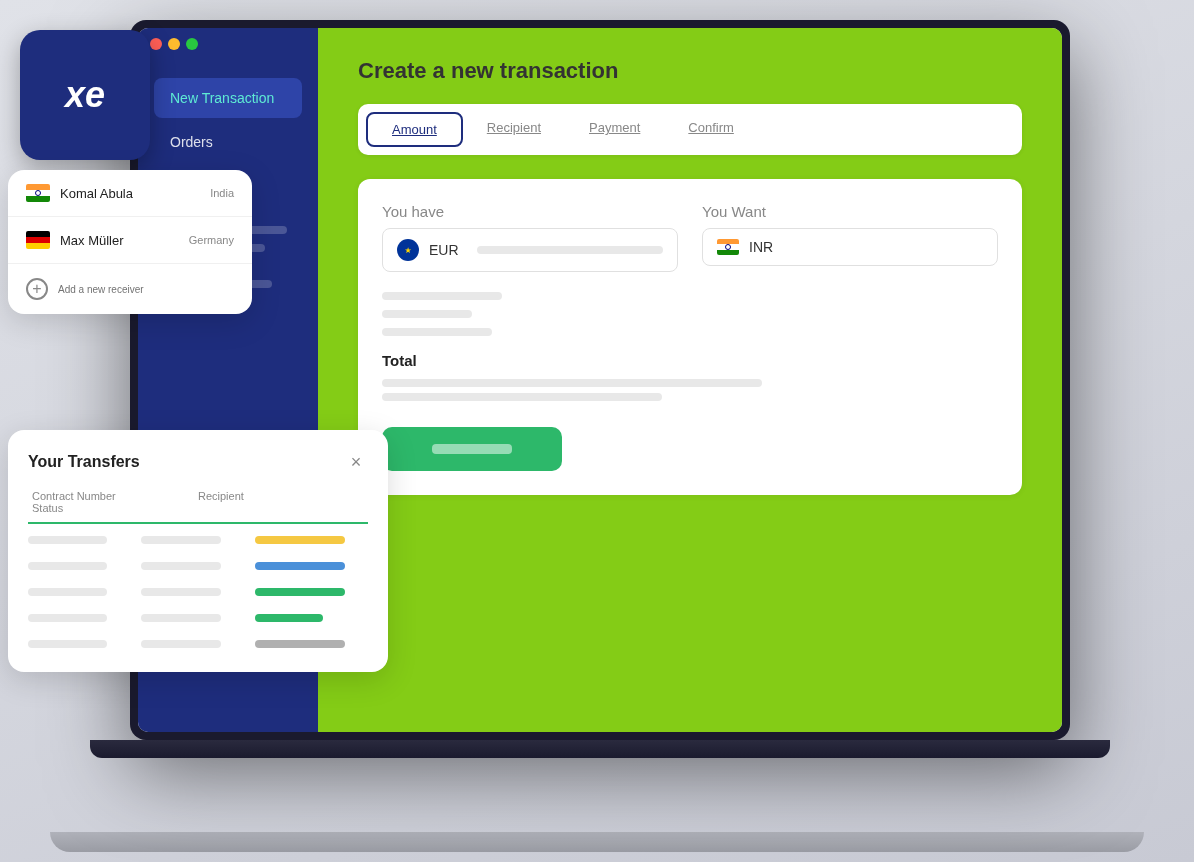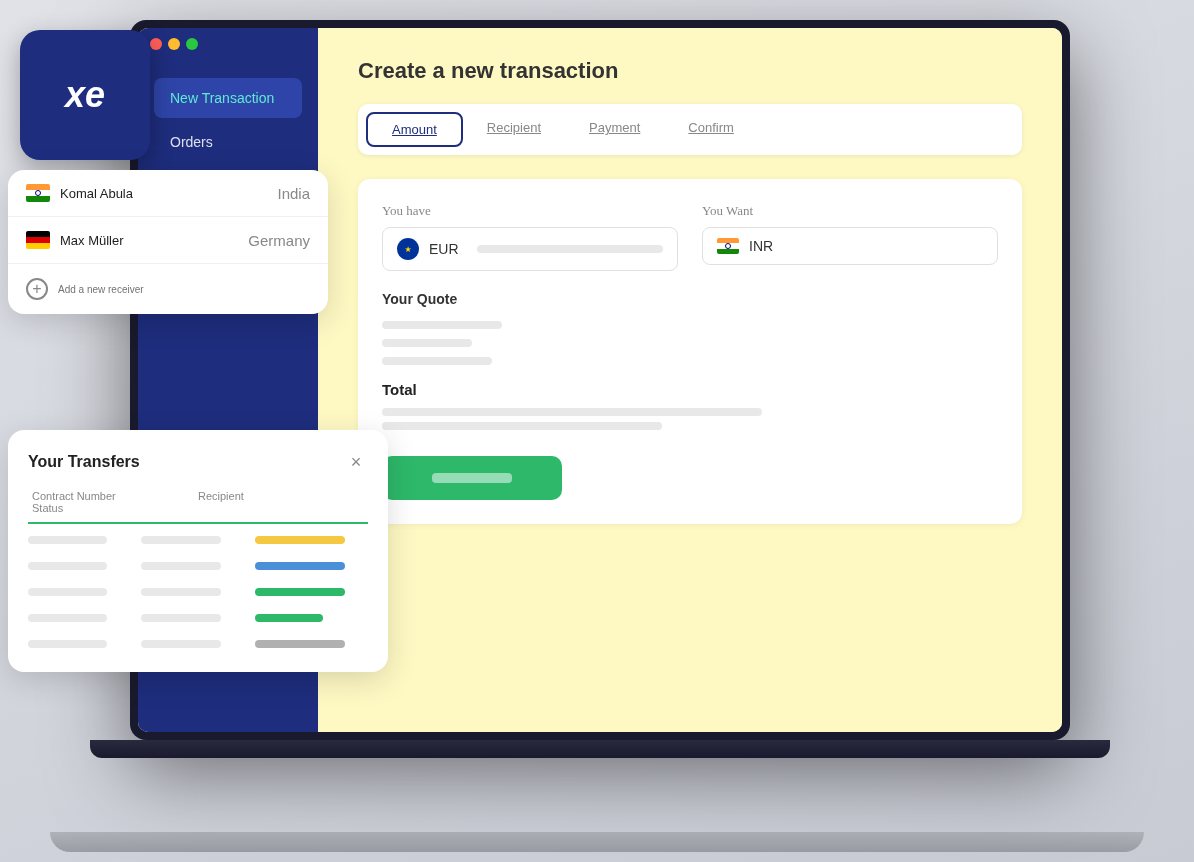--- a/index.html
+++ b/index.html
@@ -88,21 +88,21 @@
       border-radius: 4px;
       background: rgba(255,255,255,0.2);
     }
 
     
     .main-content {
       flex: 1;
       padding: 0;
       display: flex;
       flex-direction: column;
-      background: #fef9c3;
+      background: #84cc16;
       overflow: hidden;
     }
     .main-inner {
       padding: 30px 40px;
       flex: 1;
       overflow-y: auto;
     }
     .page-title {
       font-size: 22px;
       font-weight: 600;
@@ -144,24 +144,23 @@
     }
     .form-row {
       display: flex;
       gap: 24px;
       margin-bottom: 20px;
     }
     .form-col {
       flex: 1;
     }
     .form-label {
-      font-size: 13px;
+      font-size: 15px;
       color: #888;
       margin-bottom: 8px;
-      font-family: Liberation Serif, serif;
     }
     .currency-field {
       display: flex;
       align-items: center;
       border: 1px solid #e0e0e0;
       border-radius: 8px;
       padding: 10px 14px;
       gap: 10px;
       background: white;
     }
@@ -244,21 +243,21 @@
       font-weight: 700;
       color: white;
       font-style: italic;
     }
 
     
     .receivers-card {
       position: absolute;
       top: 170px;
       left: 8px;
-      width: 320px;
+      width: 244px;
       background: white;
       border-radius: 16px;
       padding: 0;
       box-shadow: 0 8px 30px rgba(0,0,0,0.15);
       z-index: 20;
       overflow: hidden;
     }
     .receiver-row {
       display: flex;
       align-items: center;
@@ -266,21 +265,21 @@
       border-bottom: 1px solid #f0f0f0;
       gap: 10px;
     }
     .receiver-name {
       font-size: 13px;
       font-weight: 500;
       color: #222;
       flex: 1;
     }
     .receiver-country {
-      font-size: 15px;
+      font-size: 11px;
       color: #888;
     }
     .add-receiver-row {
       display: flex;
       align-items: center;
       padding: 14px 18px;
       gap: 10px;
       cursor: pointer;
     }
     .add-circle {
@@ -466,21 +465,20 @@
                     </div>
                   <div class="flag-inr-bot"></div>
                 </div>
                 <span class="currency-code">INR</span>
               </div>
             </div>
           </div>
 
           
           <div class="quote-section">
-            <div class="quote-title">Your Quote</div>
             <div class="quote-line" style="width:120px;"></div>
             <div class="quote-line" style="width:90px;"></div>
             <div class="quote-line" style="width:110px;"></div>
           </div>
 
           
           <div class="total-label">Total</div>
           <div class="total-line" style="width:380px;"></div>
           <div class="total-line" style="width:280px;"></div>
 

